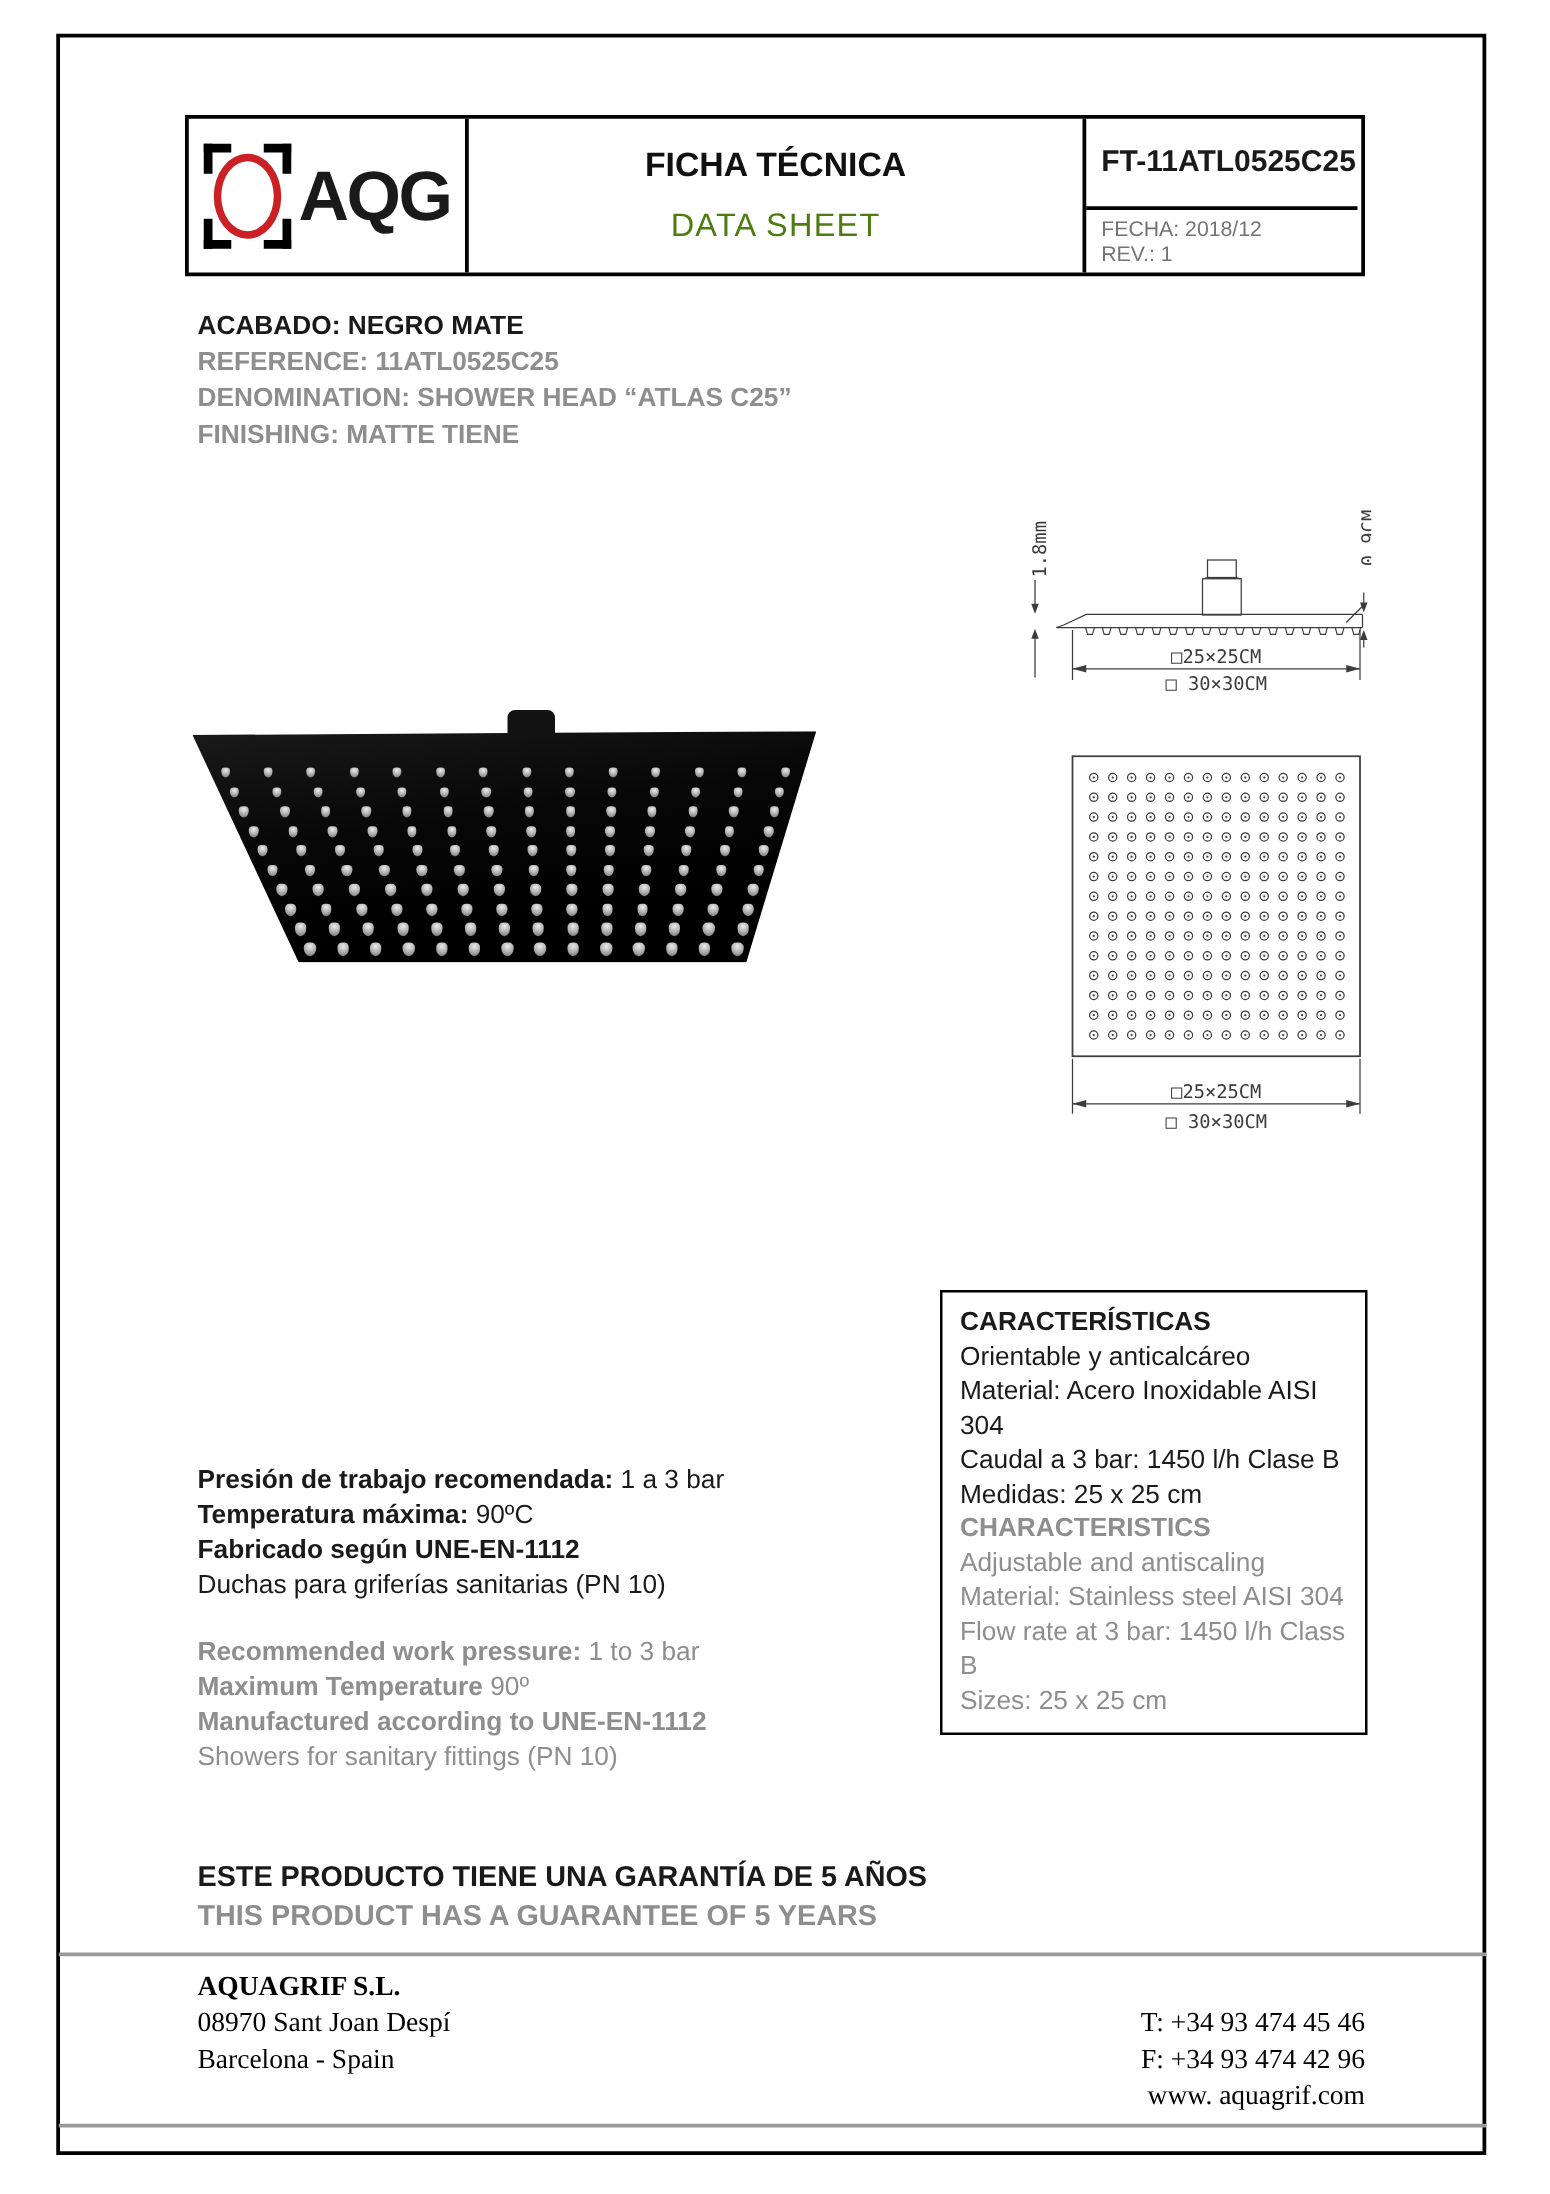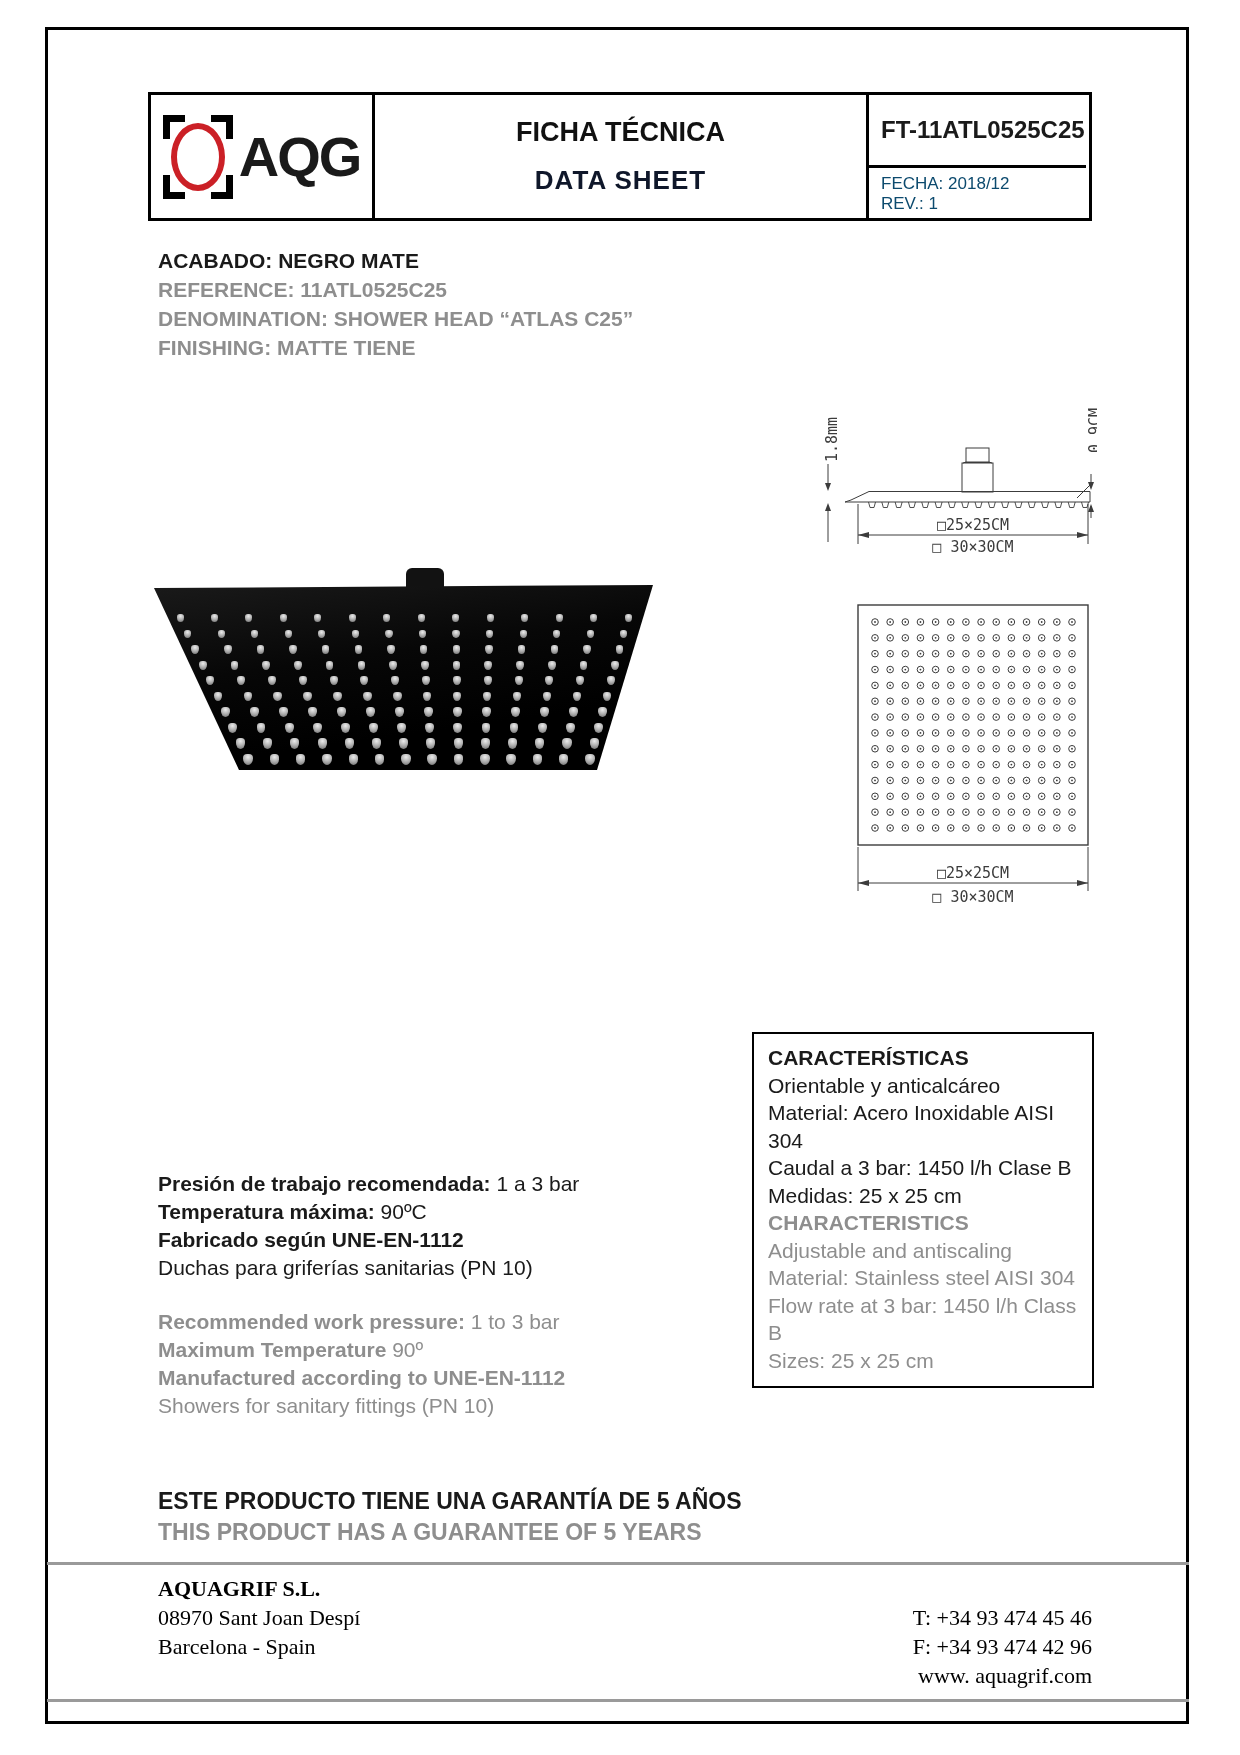--- a/index.html
+++ b/index.html
@@ -15,24 +15,24 @@
   .lg-frame{position:relative;width:70px;height:84px;}
   .lg-frame .c{position:absolute;width:15px;height:17px;}
   .lg-frame .tl{left:0;top:0;border-left:7px solid #000;border-top:7px solid #000;}
   .lg-frame .tr{right:0;top:0;border-right:7px solid #000;border-top:7px solid #000;}
   .lg-frame .bl{left:0;bottom:0;border-left:7px solid #000;border-bottom:7px solid #000;}
   .lg-frame .br{right:0;bottom:0;border-right:7px solid #000;border-bottom:7px solid #000;}
   .lg-ring{position:absolute;left:50%;top:50%;transform:translate(-50%,-50%);width:42px;height:56px;border:6px solid #cb2026;border-radius:50%;}
   .lg-text{font-size:56px;font-weight:900;letter-spacing:-2px;line-height:1;}
   .hdr-title{display:flex;flex-direction:column;align-items:center;justify-content:center;height:100%;gap:17px;}
   .hdr-title .t1{font-size:27px;font-weight:bold;color:#111;}
-  .hdr-title .t2{font-size:26px;font-weight:bold;color:#0f172a;letter-spacing:1px;}
+  .hdr-title .t2{font-size:26px;font-weight:normal;color:#4d7c0f;letter-spacing:1px;}
   .hdr-right{display:flex;flex-direction:column;height:100%;}
   .hdr-right .r1{height:73px;border-bottom:3px solid #000;display:flex;align-items:center;padding-left:12px;font-size:24px;font-weight:bold;box-sizing:border-box;}
-  .hdr-right .r2{flex:1;padding:6px 0 0 12px;font-size:17px;line-height:20px;color:#0c4a6e;}
+  .hdr-right .r2{flex:1;padding:6px 0 0 12px;font-size:17px;line-height:20px;color:#737373;}
   
   .refblock{left:158px;top:246px;font-size:21px;font-weight:bold;line-height:29px;}
   .refblock .gray{color:#8e8e8e;}
   
   .gray{color:#8e8e8e;}
   
   .cadtext{font-family:"DejaVu Sans Mono",monospace;}
   
   .photo{left:150px;top:558px;width:508px;height:212px;}
   .knob{position:absolute;left:256px;top:10px;width:38px;height:24px;background:#121212;border-radius:6px 6px 0 0;}

